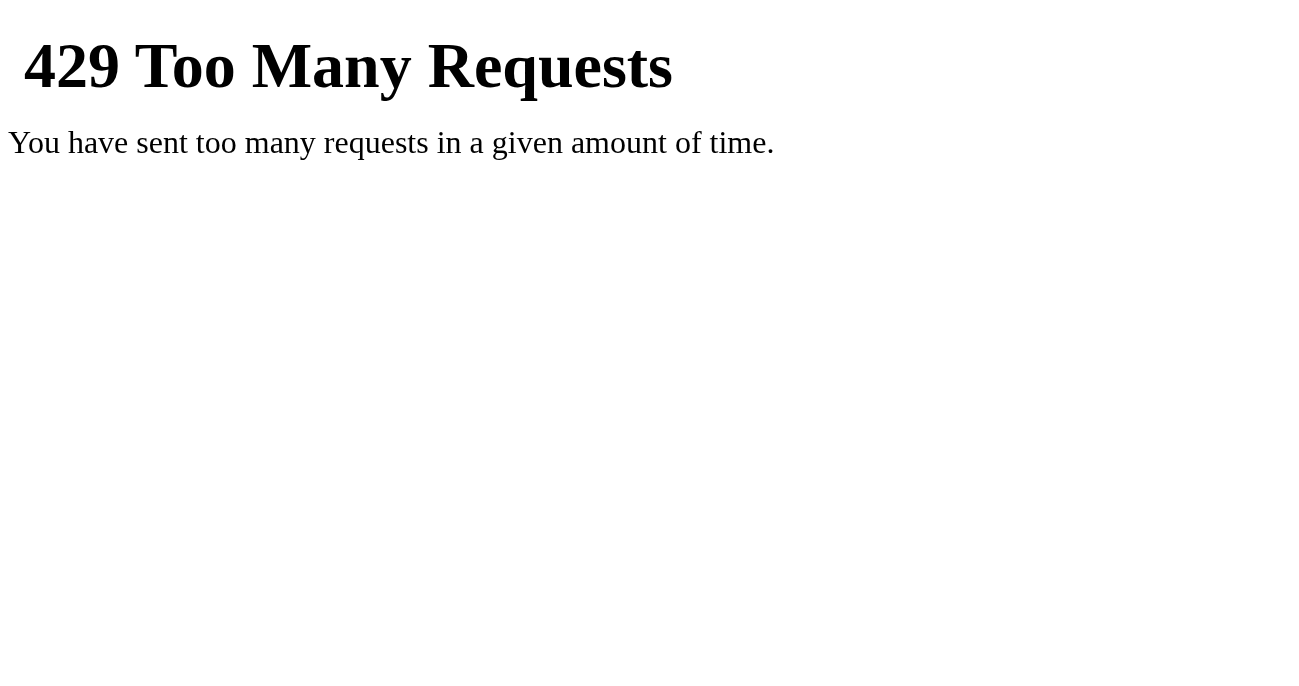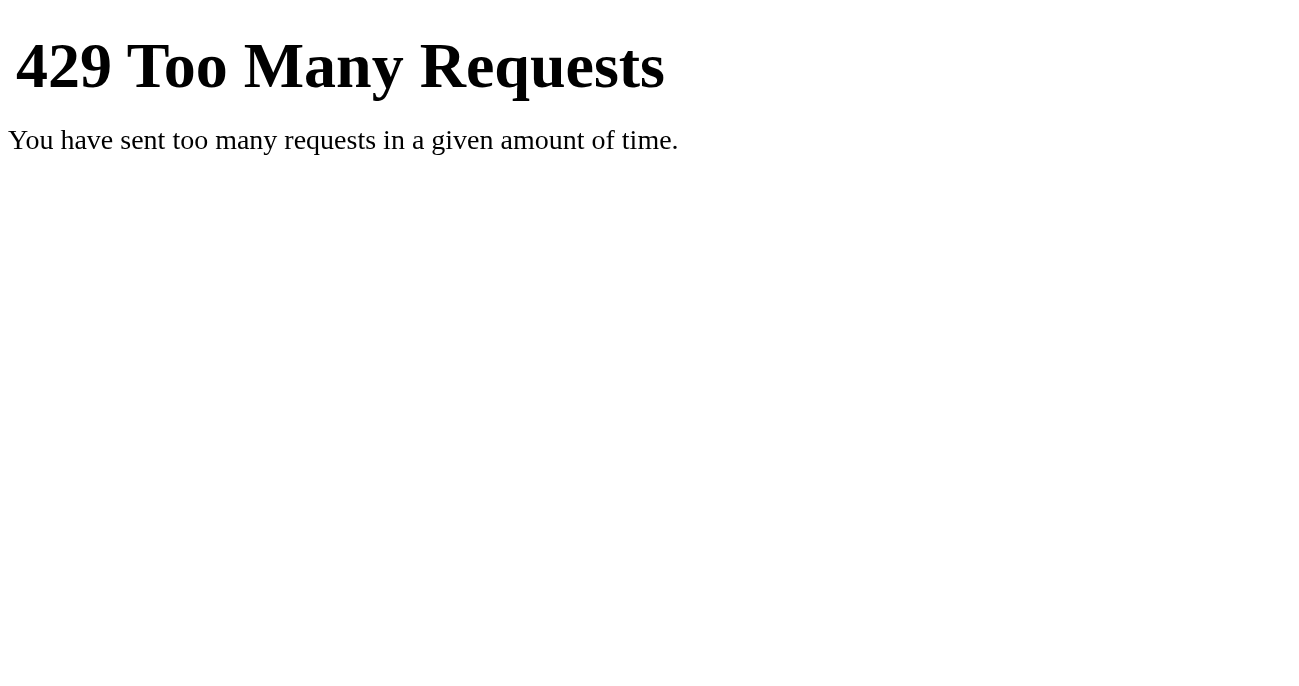--- a/index.html
+++ b/index.html
@@ -4,24 +4,24 @@
   <style>
     body {
       margin: 8px;
       font-family: "Times New Roman", Times, serif;
       background: #ffffff;
       color: #000000;
     }
     h1 {
       font-size: 64px;
       font-weight: bold;
-      margin: 21px 8px;
+      margin: 21px 16px;
     }
     p {
-      font-size: 28px;
+      font-size: 32px;
       margin: 16px 0;
     }
   </style>
 </head>
 <body>
 
 <h1>429 Too Many Requests</h1>
 <p>You have sent too many requests in a given amount of time.</p>
 
 </body></html>

